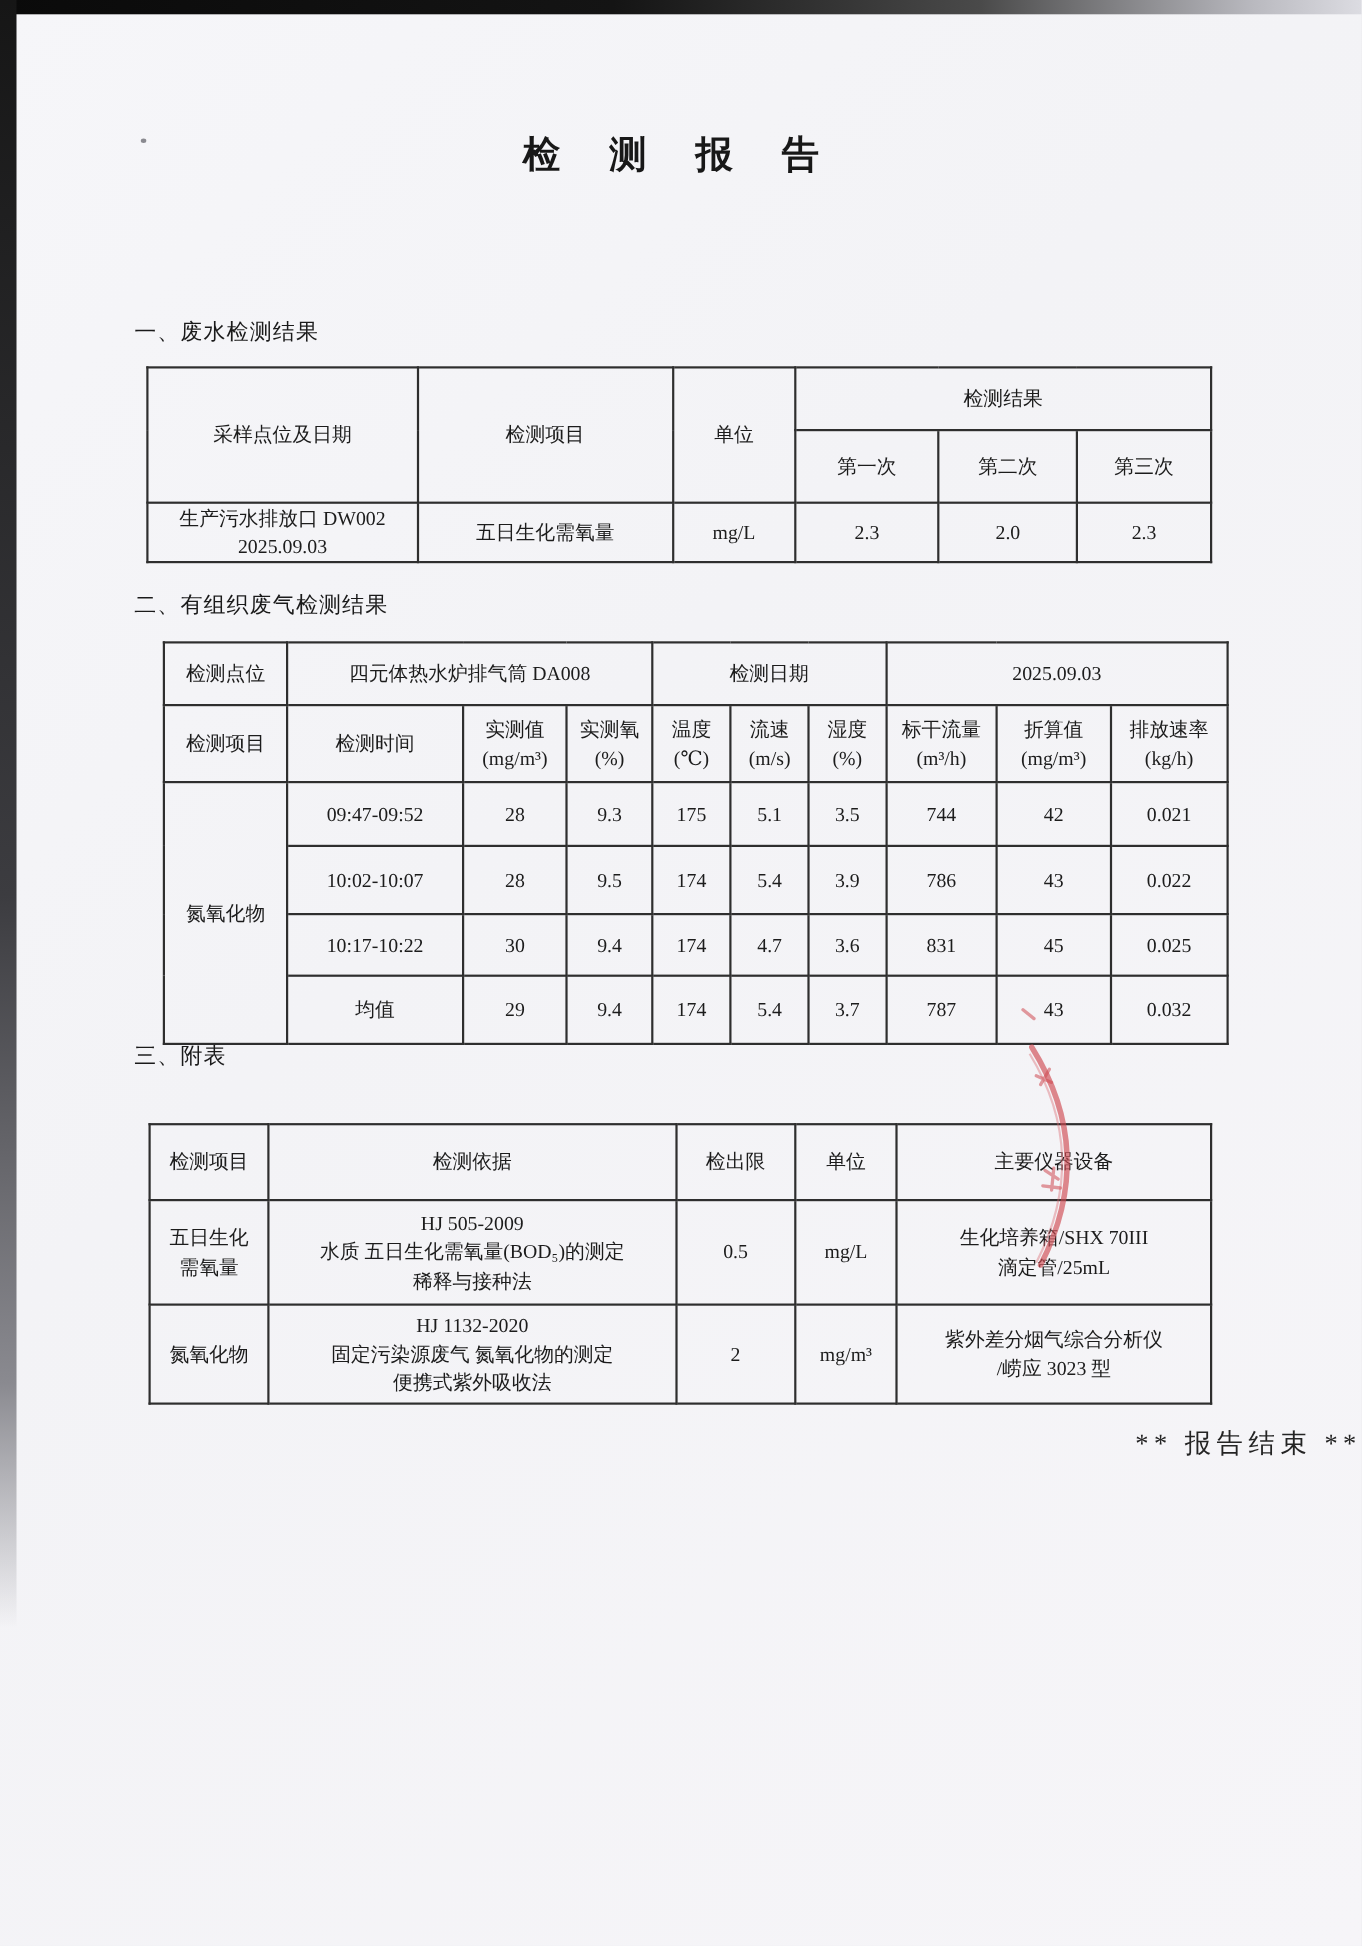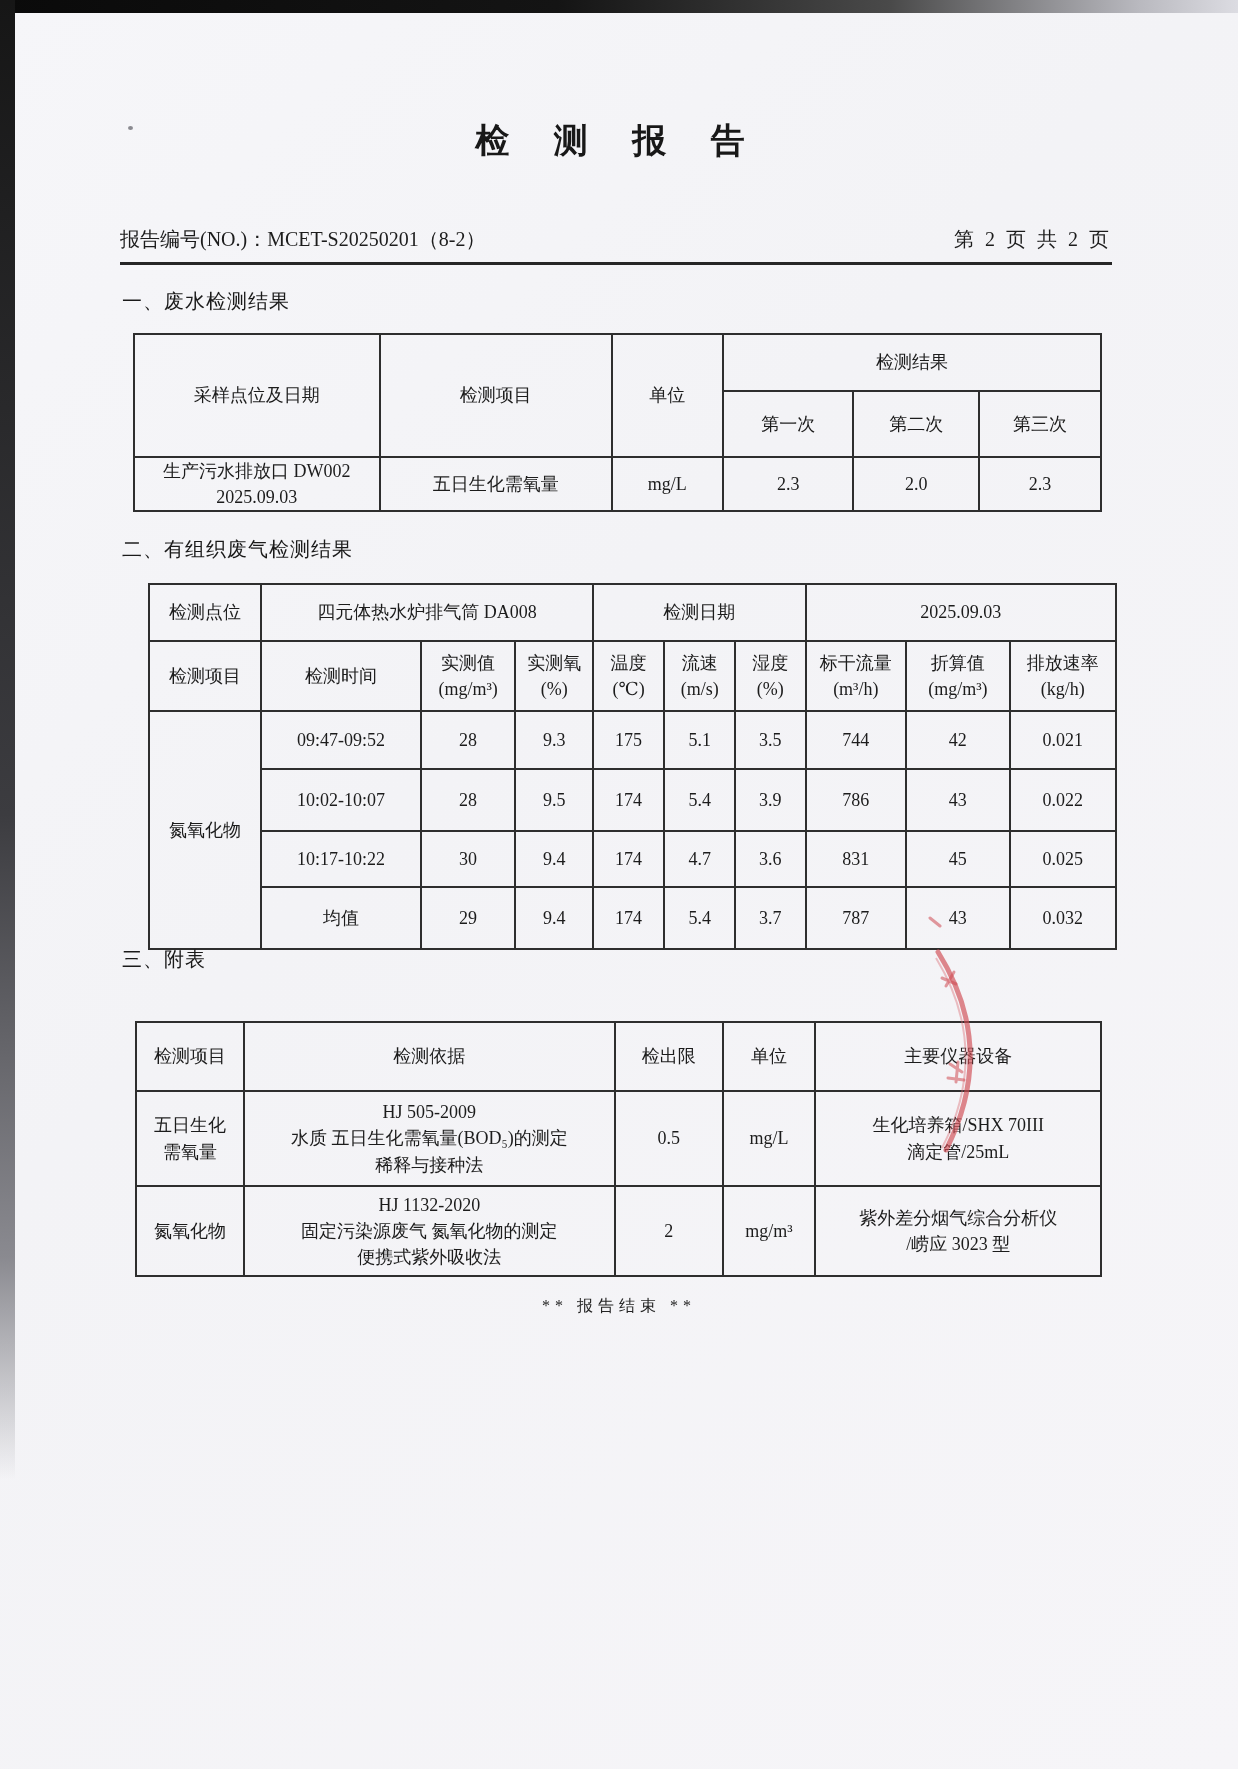--- a/index.html
+++ b/index.html
@@ -37,39 +37,35 @@
   #sec3-heading{top:946px;}
 
   table.rpt{border-collapse:collapse;table-layout:fixed;position:absolute;background:transparent;}
   table.rpt td{border:2px solid #2e2e2e;text-align:center;vertical-align:middle;
     font-size:18px;padding:0 3px;line-height:1.45;color:#1c1c1c;overflow:hidden;}
   #table1{left:133px;top:333px;width:969px;}
   #table2{left:148px;top:583px;width:969px;}
   #table3{left:135px;top:1021px;width:967px;}
   .cell-line{display:block;}
 
-  .report-end{position:absolute;left:0;top:1296px;width:100%;text-align:center;
-    font-size:16px;letter-spacing:5px;color:#242424;}
+  .report-end{position:absolute;left:0;top:1296px;width:100%;text-align:right;
+    font-size:24px;letter-spacing:5px;color:#242424;}
 
   .stamp-svg{position:absolute;left:0;top:0;pointer-events:none;}
 </style>
 </head>
 <body>
 <div class="page">
 
   <div class="edge-top"></div>
   <div class="edge-left"></div>
   <div class="speck"></div>
 
   <div class="doc-title">检  测  报  告</div>
 
-  <div class="head-row">
-    <div class="head-left"><span>报告编号(NO.)：</span><span>MCET-S20250201（8-2）</span></div>
-    <div class="head-right">第 2 页 共 2 页</div>
-  </div>
 
   <div class="section-heading" id="sec1-heading">一、废水检测结果</div>
 
   <table class="rpt" id="table1">
     <colgroup>
       <col style="width:25.4%">
         <col style="width:24.0%">
         <col style="width:11.5%">
       <col style="width:13.5%">
         <col style="width:13.0%">

